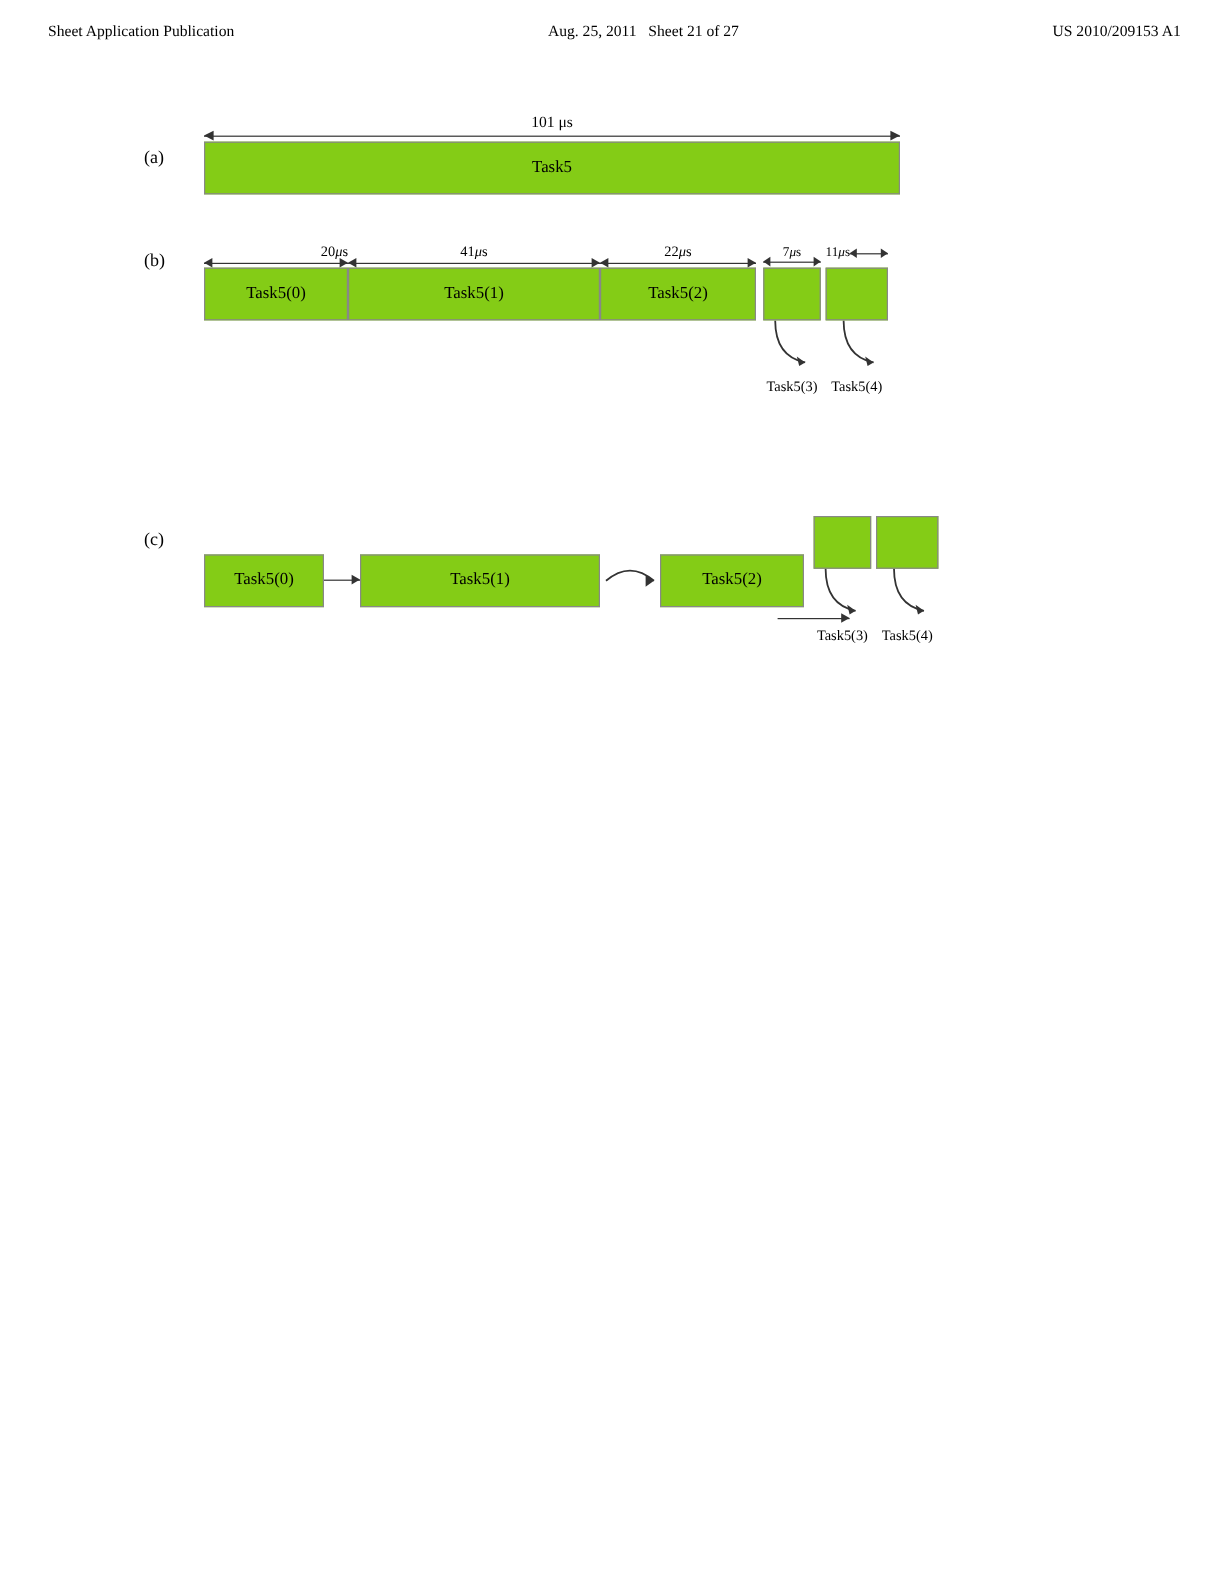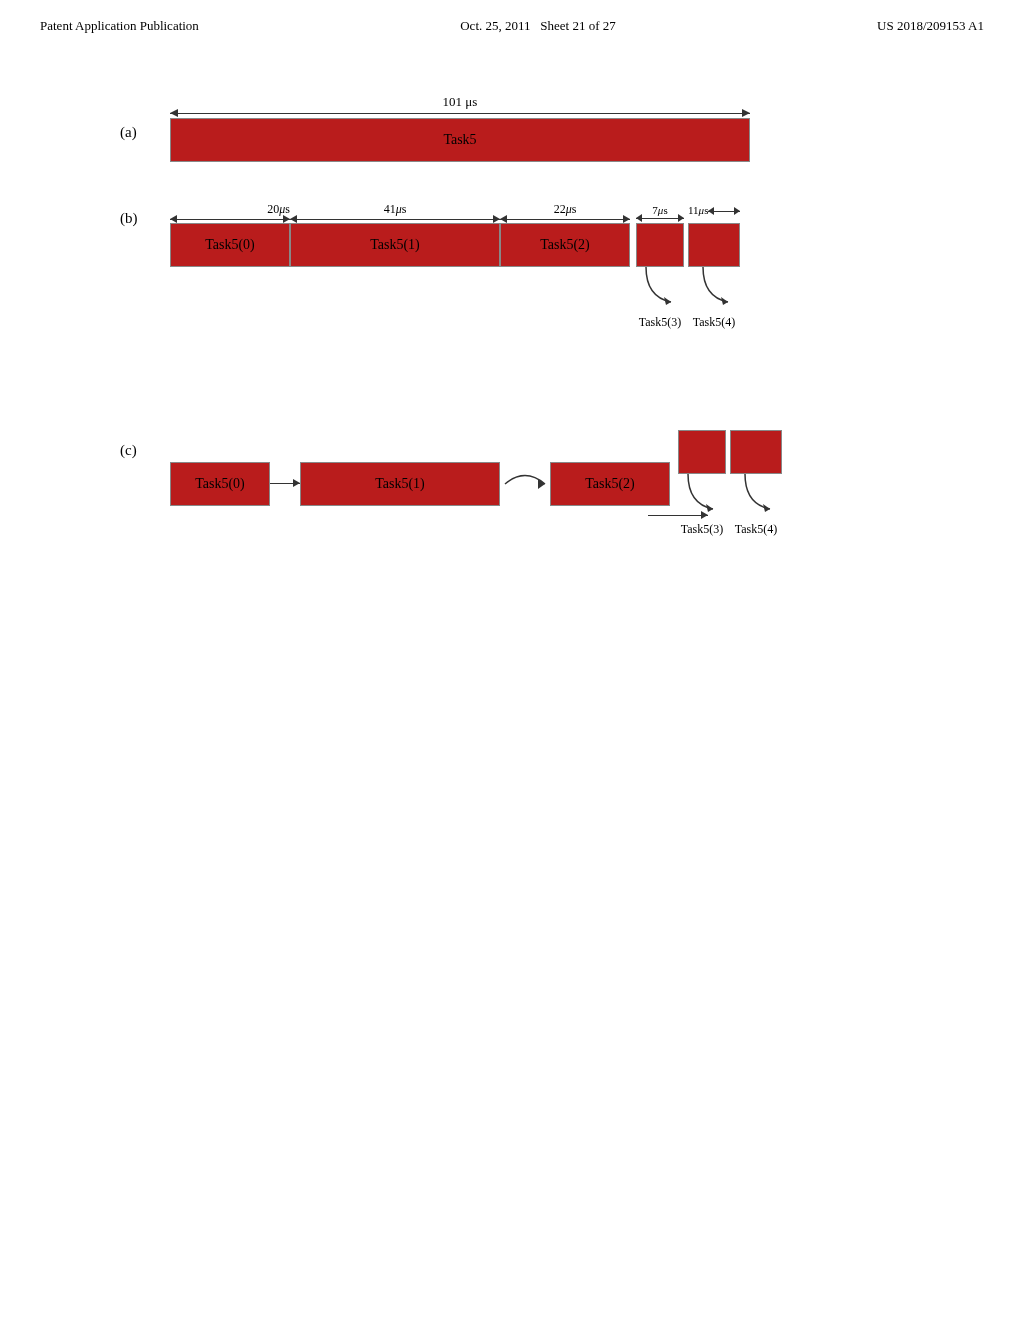--- a/index.html
+++ b/index.html
@@ -58,47 +58,47 @@
       align-items: center;
       width: 580px;
     }
 
     .task-box {
       border: 1.5px solid #888;
       display: flex;
       align-items: center;
       justify-content: center;
       font-size: 14px;
-      background: #b91c1c;
+      background: #84cc16;
     }
 
     
     .part-b-diagram {
       display: flex;
       flex-direction: column;
       width: 750px;
     }
 
     
     .part-c-diagram {
       display: flex;
       flex-direction: column;
       width: 750px;
     }
   </style>
 </head>
 <body>
 
 <div class="header">
-  <span>Patent Application Publication</span>
+  <span>Sheet Application Publication</span>
   <span>
-    <span>Oct. 25, 2011</span>&nbsp;&nbsp;
+    <span>Aug. 25, 2011</span>&nbsp;&nbsp;
     <span>Sheet 21 of 27</span>
   </span>
-  <span>US 2018/209153 A1</span>
+  <span>US 2010/209153 A1</span>
 </div>
 
 <div class="main-content">
 
 
   <div class="diagram-container">
 
     <div class="diagram-row">
       <div class="row-label">(a)</div>
       <div class="part-a-diagram">

